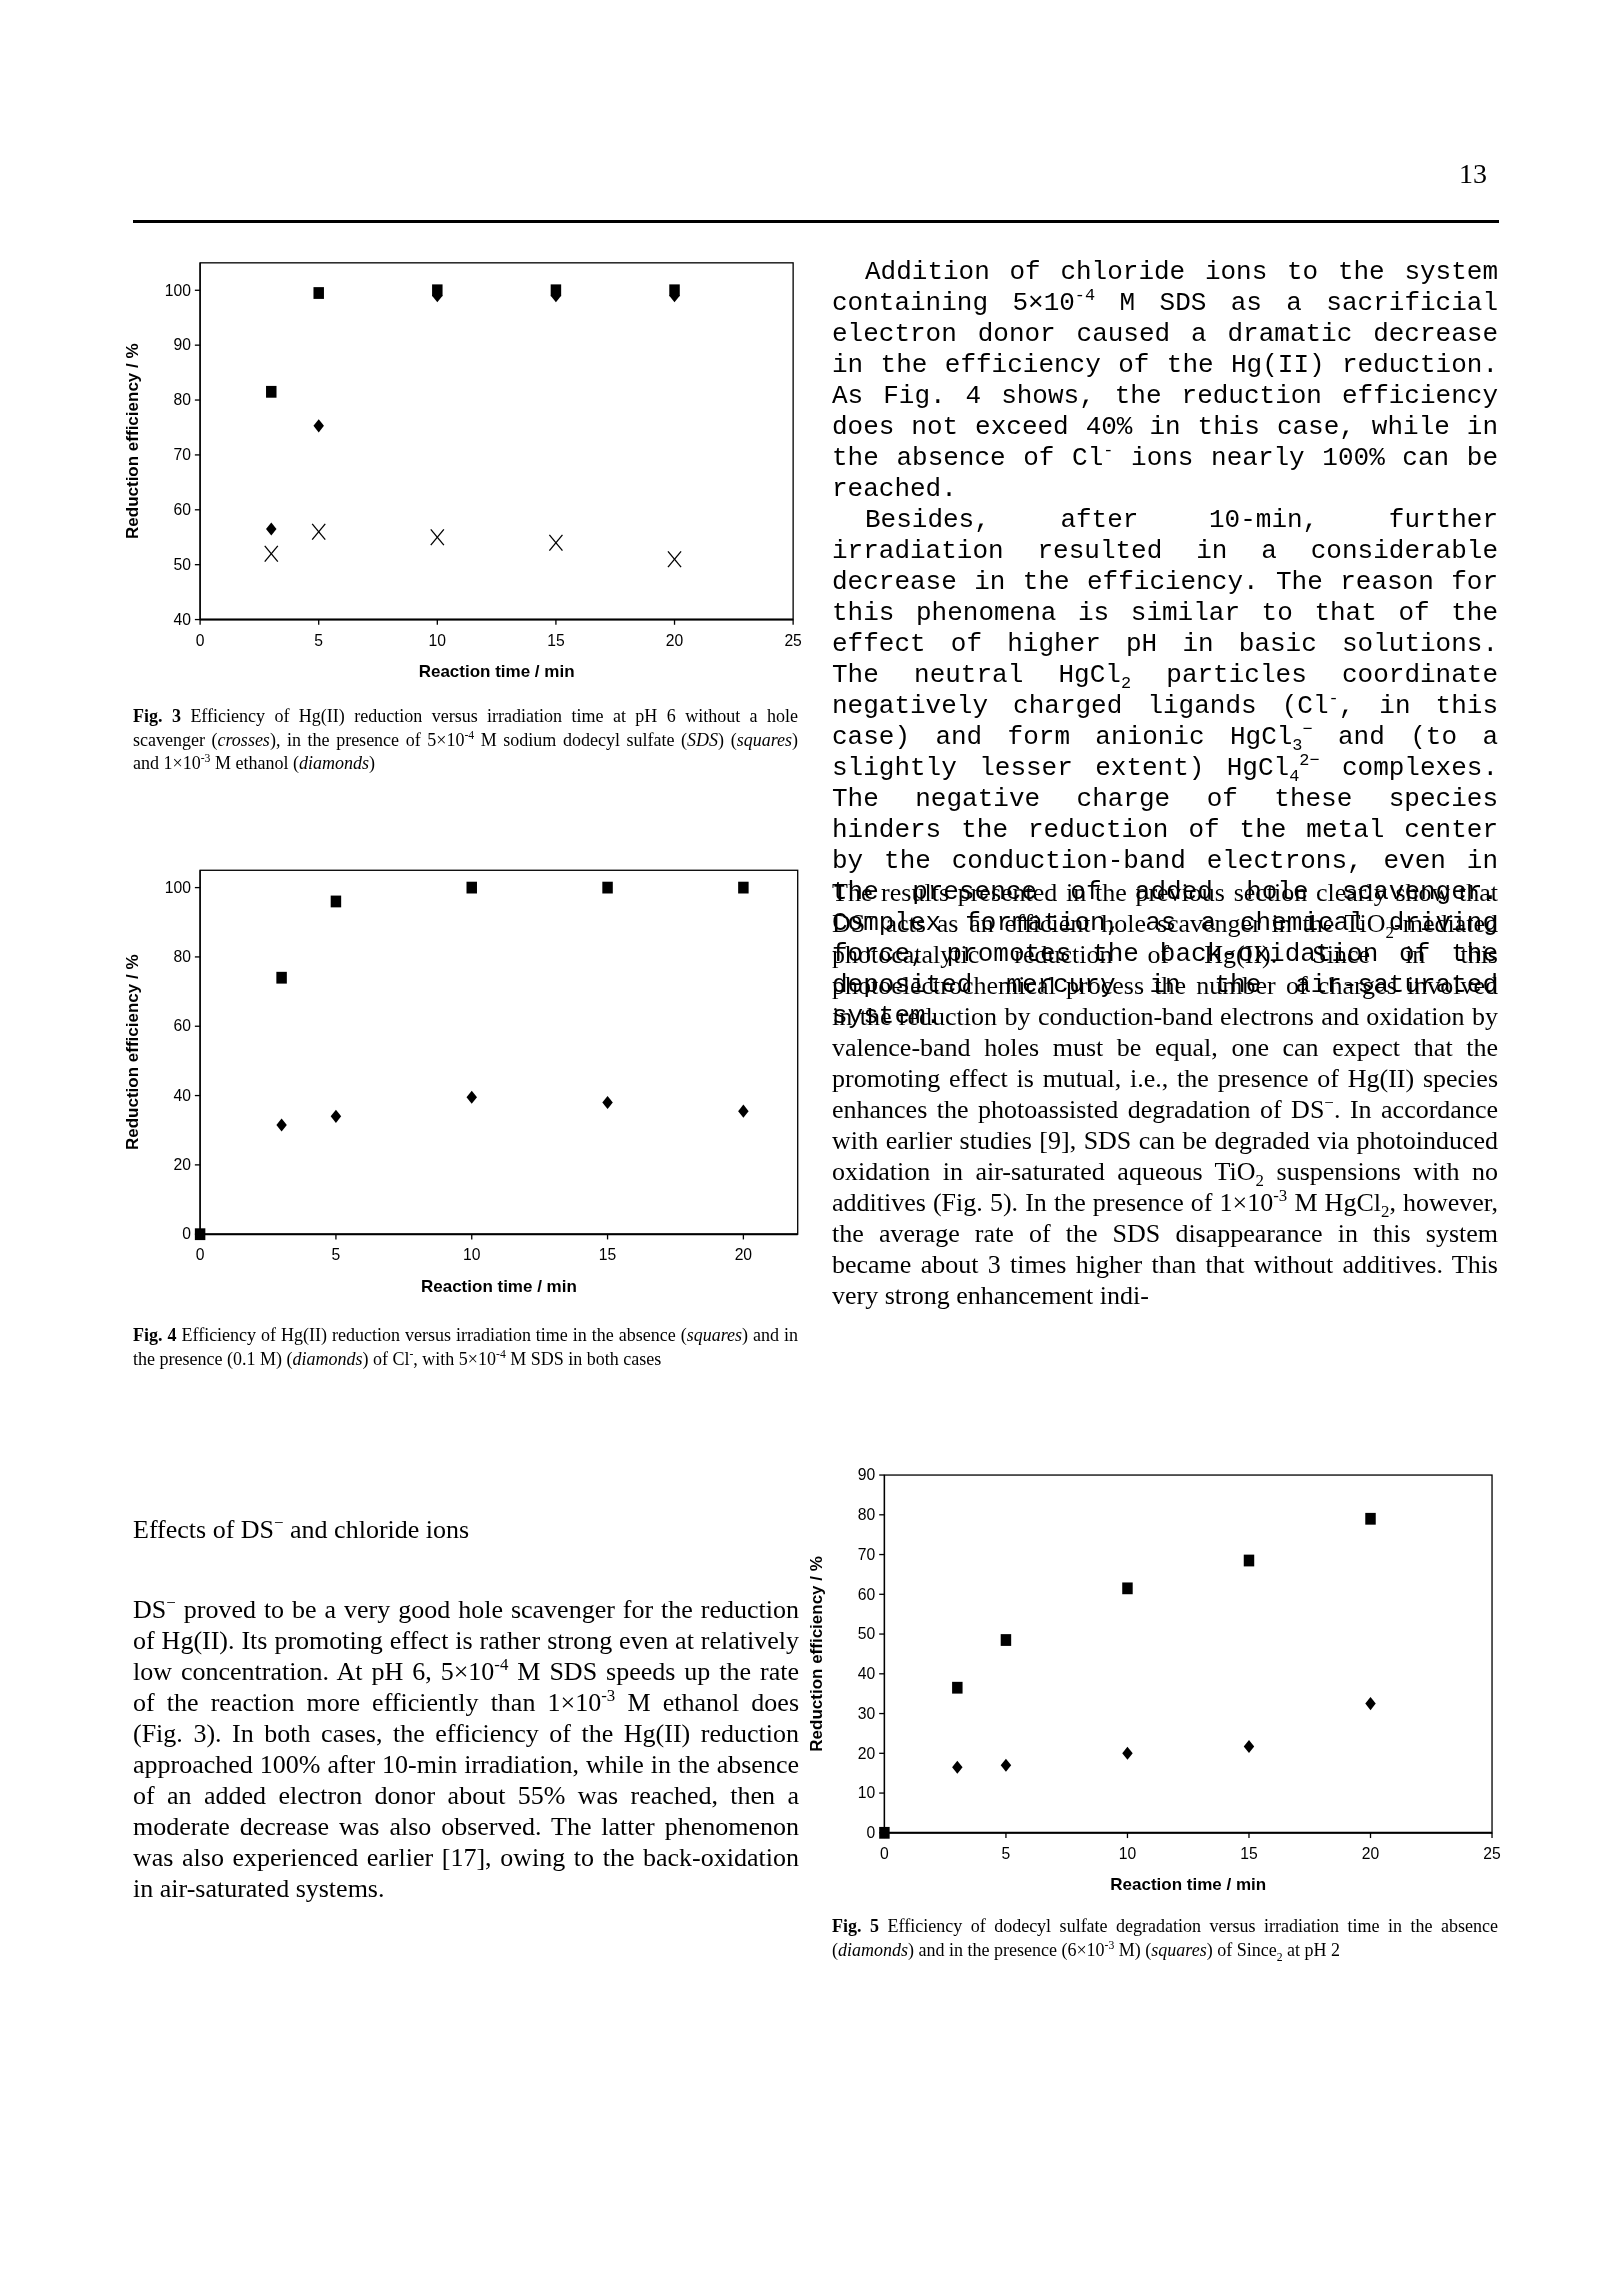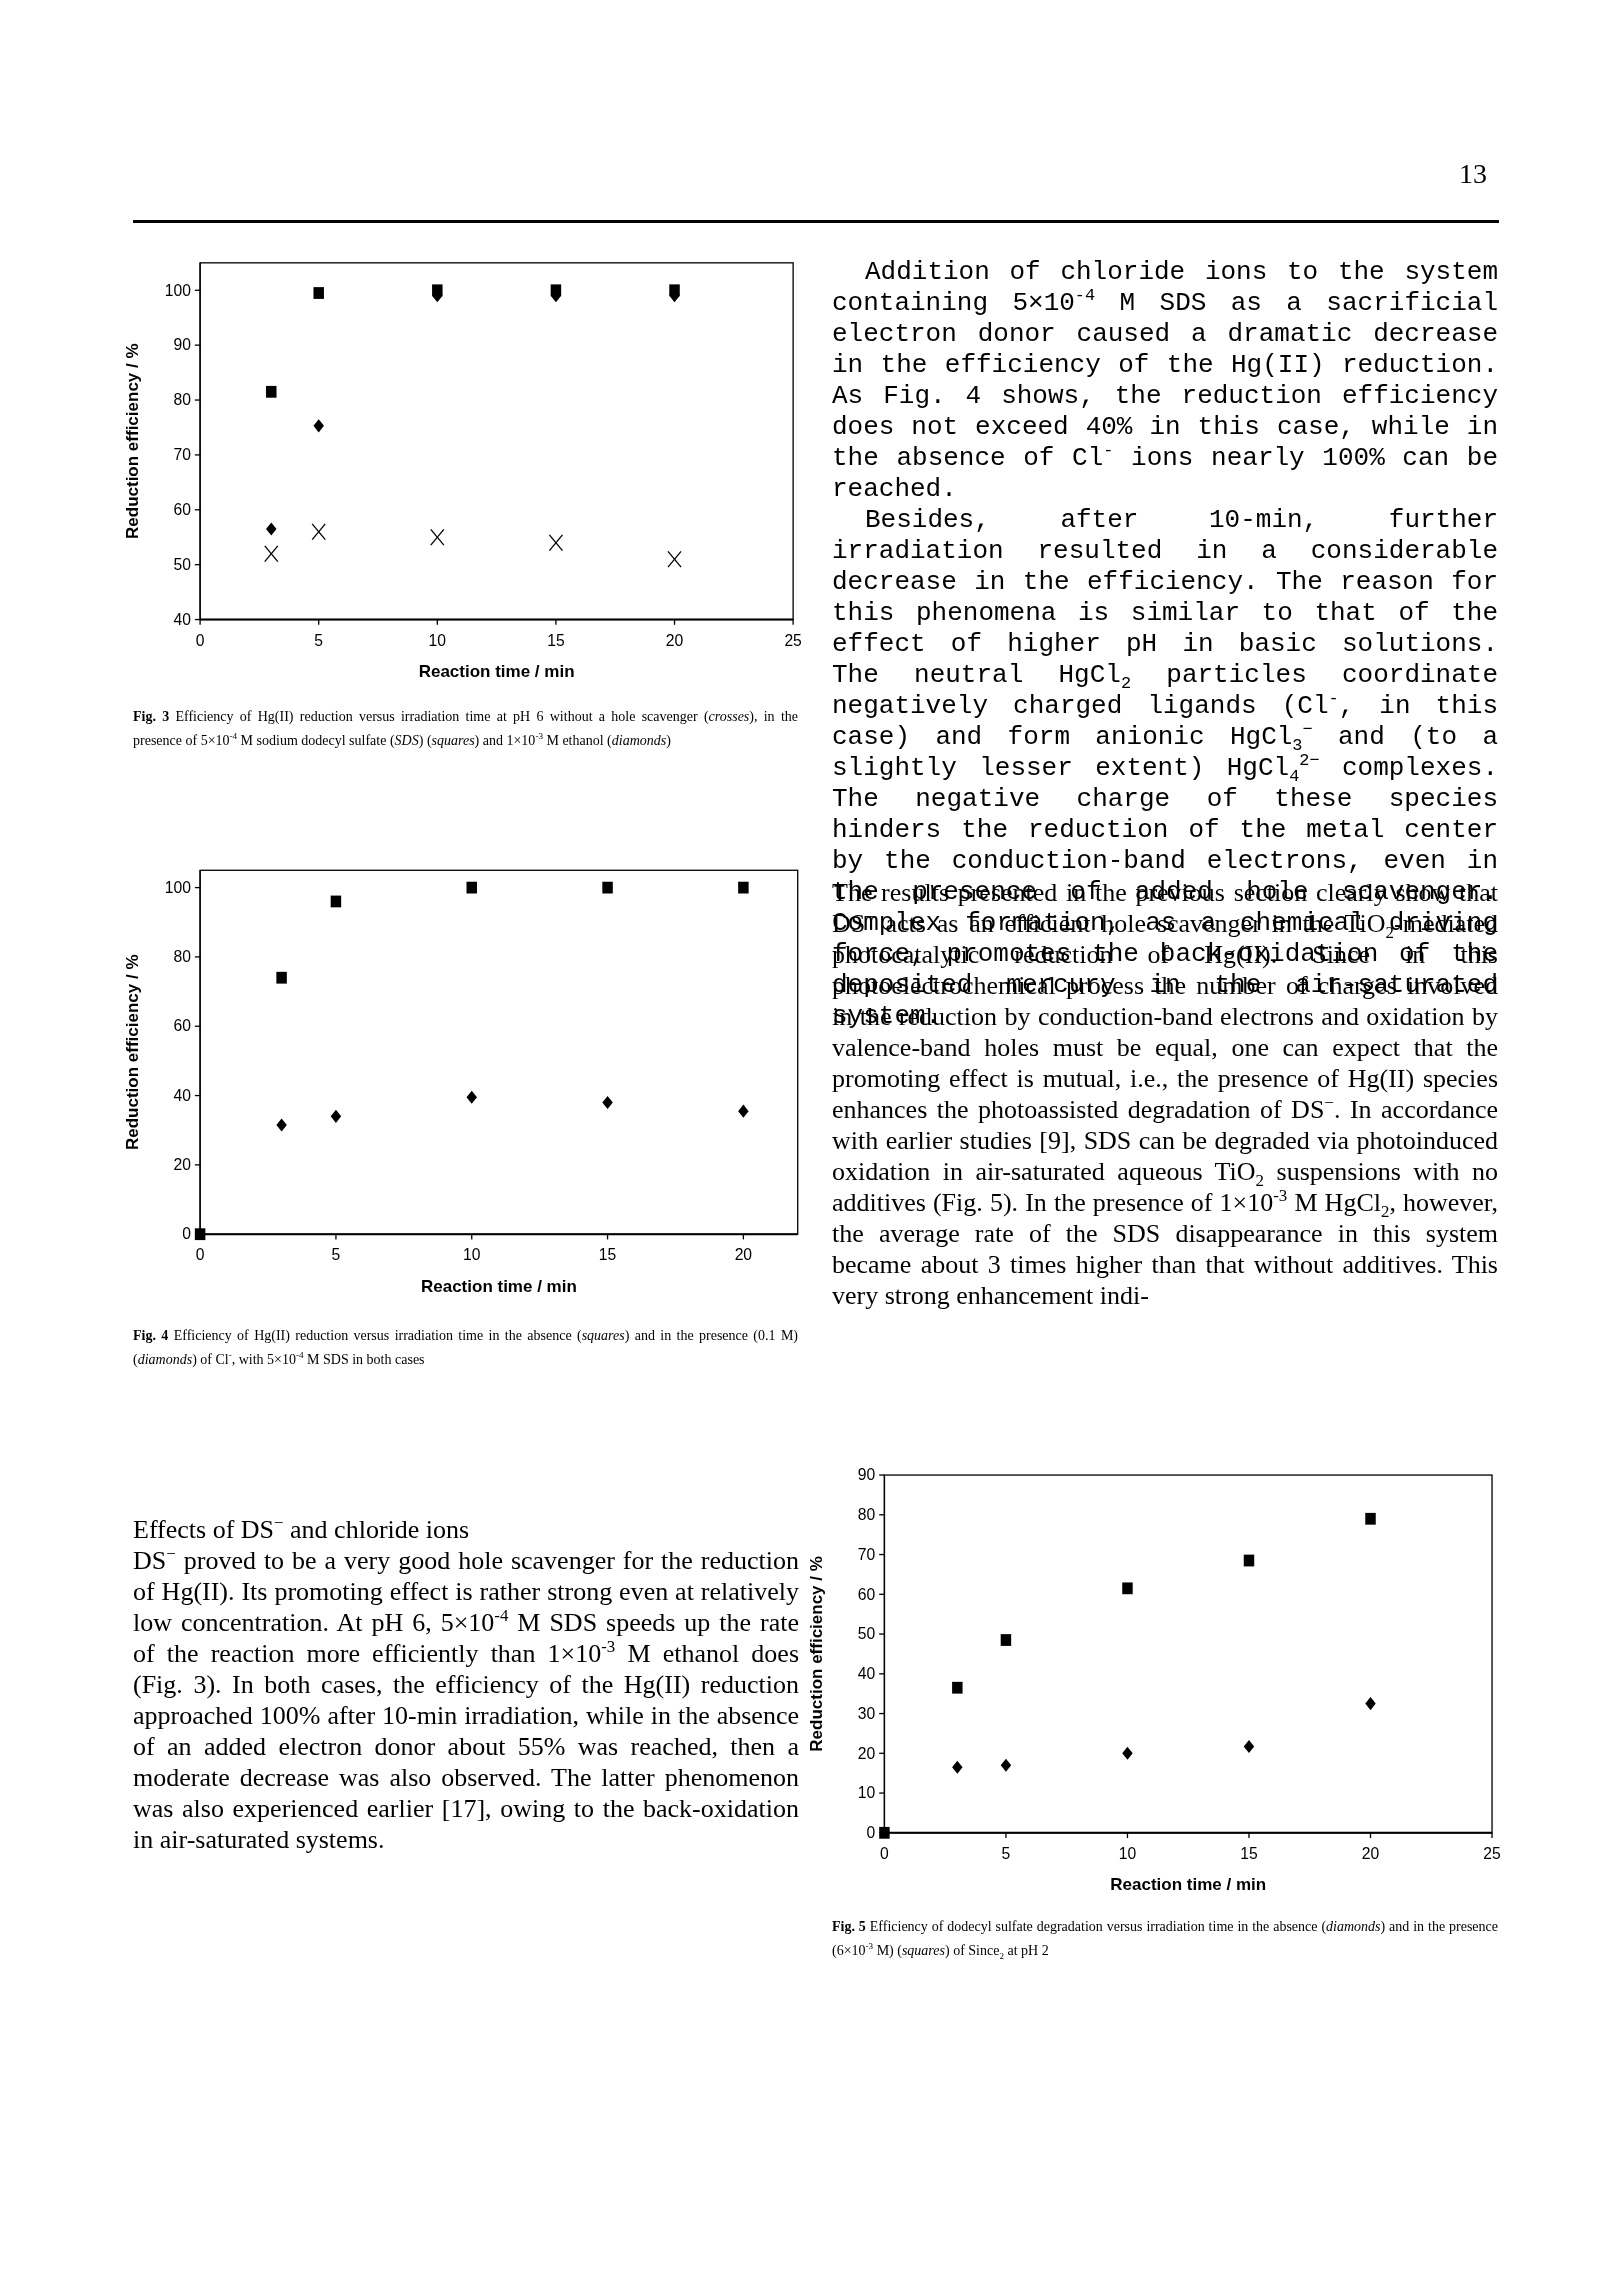--- a/index.html
+++ b/index.html
@@ -3,21 +3,21 @@
 <meta charset="utf-8">
 <style>
   html,body{margin:0;padding:0;background:#fff;}
   body{width:1622px;height:2295px;position:relative;overflow:hidden;font-family:"Liberation Serif","DejaVu Serif",serif;color:#000;}
   .pagenum{position:absolute;left:1459px;top:158px;font-size:28px;}
   .rule{position:absolute;left:133px;top:220px;width:1366px;height:2.6px;background:#000;}
   .col{position:absolute;font-size:26px;line-height:31px;text-align:justify;}
   .col p{margin:0;}
   .indent{text-indent:33px;font-family:Liberation Mono, monospace;}
   .heading{font-size:26px;line-height:31px;}
-  .caption{position:absolute;font-size:14px;line-height:23.6px;text-align:justify;}
+  .caption{position:absolute;font-size:18px;line-height:23.6px;text-align:justify;}
   .caption b{font-weight:bold;}
   sup,sub{font-size:65%;line-height:0;}
   .chart{position:absolute;}
   .chart svg{overflow:visible;}
   .ax-text{font-family:"Liberation Sans","DejaVu Sans",sans-serif;font-size:24px;}
   .ax-title{font-family:"Liberation Sans","DejaVu Sans",sans-serif;font-size:26px;font-weight:bold;}
 </style>
 </head>
 <body>
 
@@ -191,16 +191,16 @@
 <div class="col" style="left:832px;top:257px;width:666px;">
   <p class="indent"><span>Addition of chloride ions to the system containing 5×10</span><sup>-4</sup><span> M SDS as a sacrificial electron donor caused a dramatic decrease in the efficiency of the Hg(II) reduction. As Fig. 4 shows, the reduction efficiency does not exceed 40% in this case, while in the absence of Cl</span><sup>-</sup><span> ions nearly 100% can be reached.</span></p>
   <p class="indent"><span>Besides, after 10-min, further irradiation resulted in a considerable decrease in the efficiency. The reason for this phenomena is similar to that of the effect of higher pH in basic solutions. The neutral HgCl</span><sub>2</sub><span> particles coordinate negatively charged ligands (Cl</span><sup>-</sup><span>, in this case) and form anionic HgCl</span><sub>3</sub><sup>−</sup><span> and (to a slightly lesser extent) HgCl</span><sub>4</sub><sup>2−</sup><span> complexes. The negative charge of these species hinders the reduction of the metal center by the conduction-band electrons, even in the presence of added hole scavenger. Complex formation, as a chemical driving force, promotes the back-oxidation of the deposited mercury in the air-saturated system.</span></p>
 </div>
 
 <div class="col" style="left:832px;top:877px;width:666px;">
   <p><span>The results presented in the previous section clearly show that DS</span><sup>−</sup><span> acts as an efficient hole scavenger in the TiO</span><sub>2</sub><span>-mediated photocatalytic reduction of Hg(II). Since in this photoelectrochemical process the number of charges involved in the reduction by conduction-band electrons and oxidation by valence-band holes must be equal, one can expect that the promoting effect is mutual, i.e., the presence of Hg(II) species enhances the photoassisted degradation of DS</span><sup>−</sup><span>. In accordance with earlier studies [9], SDS can be degraded via photoinduced oxidation in air-saturated aqueous TiO</span><sub>2</sub><span> suspensions with no additives (Fig. 5). In the presence of 1×10</span><sup>-3</sup><span> M HgCl</span><sub>2</sub><span>, however, the average rate of the SDS disappearance in this system became about 3 times higher than that without additives. This very strong enhancement indi-</span></p>
 </div>
 
 <div class="col" style="left:133px;top:1458px;width:666px;">
-  <p class="heading" style="margin-top:56px;"><span>Effects of DS</span><sup>−</sup><span> and chloride ions</span></p>
+  <p class="heading" style="margin-top:56px;margin-bottom:49px;"><span>Effects of DS</span><sup>−</sup><span> and chloride ions</span></p>
   <p><span>DS</span><sup>−</sup><span> proved to be a very good hole scavenger for the reduction of Hg(II). Its promoting effect is rather strong even at relatively low concentration. At pH 6, 5×10</span><sup>-4</sup><span> M SDS speeds up the rate of the reaction more efficiently than 1×10</span><sup>-3</sup><span> M ethanol does (Fig. 3). In both cases, the efficiency of the Hg(II) reduction approached 100% after 10-min irradiation, while in the absence of an added electron donor about 55% was reached, then a moderate decrease was also observed. The latter phenomenon was also experienced earlier [17], owing to the back-oxidation in air-saturated systems.</span></p>
 </div>
 
 
 </body></html>

